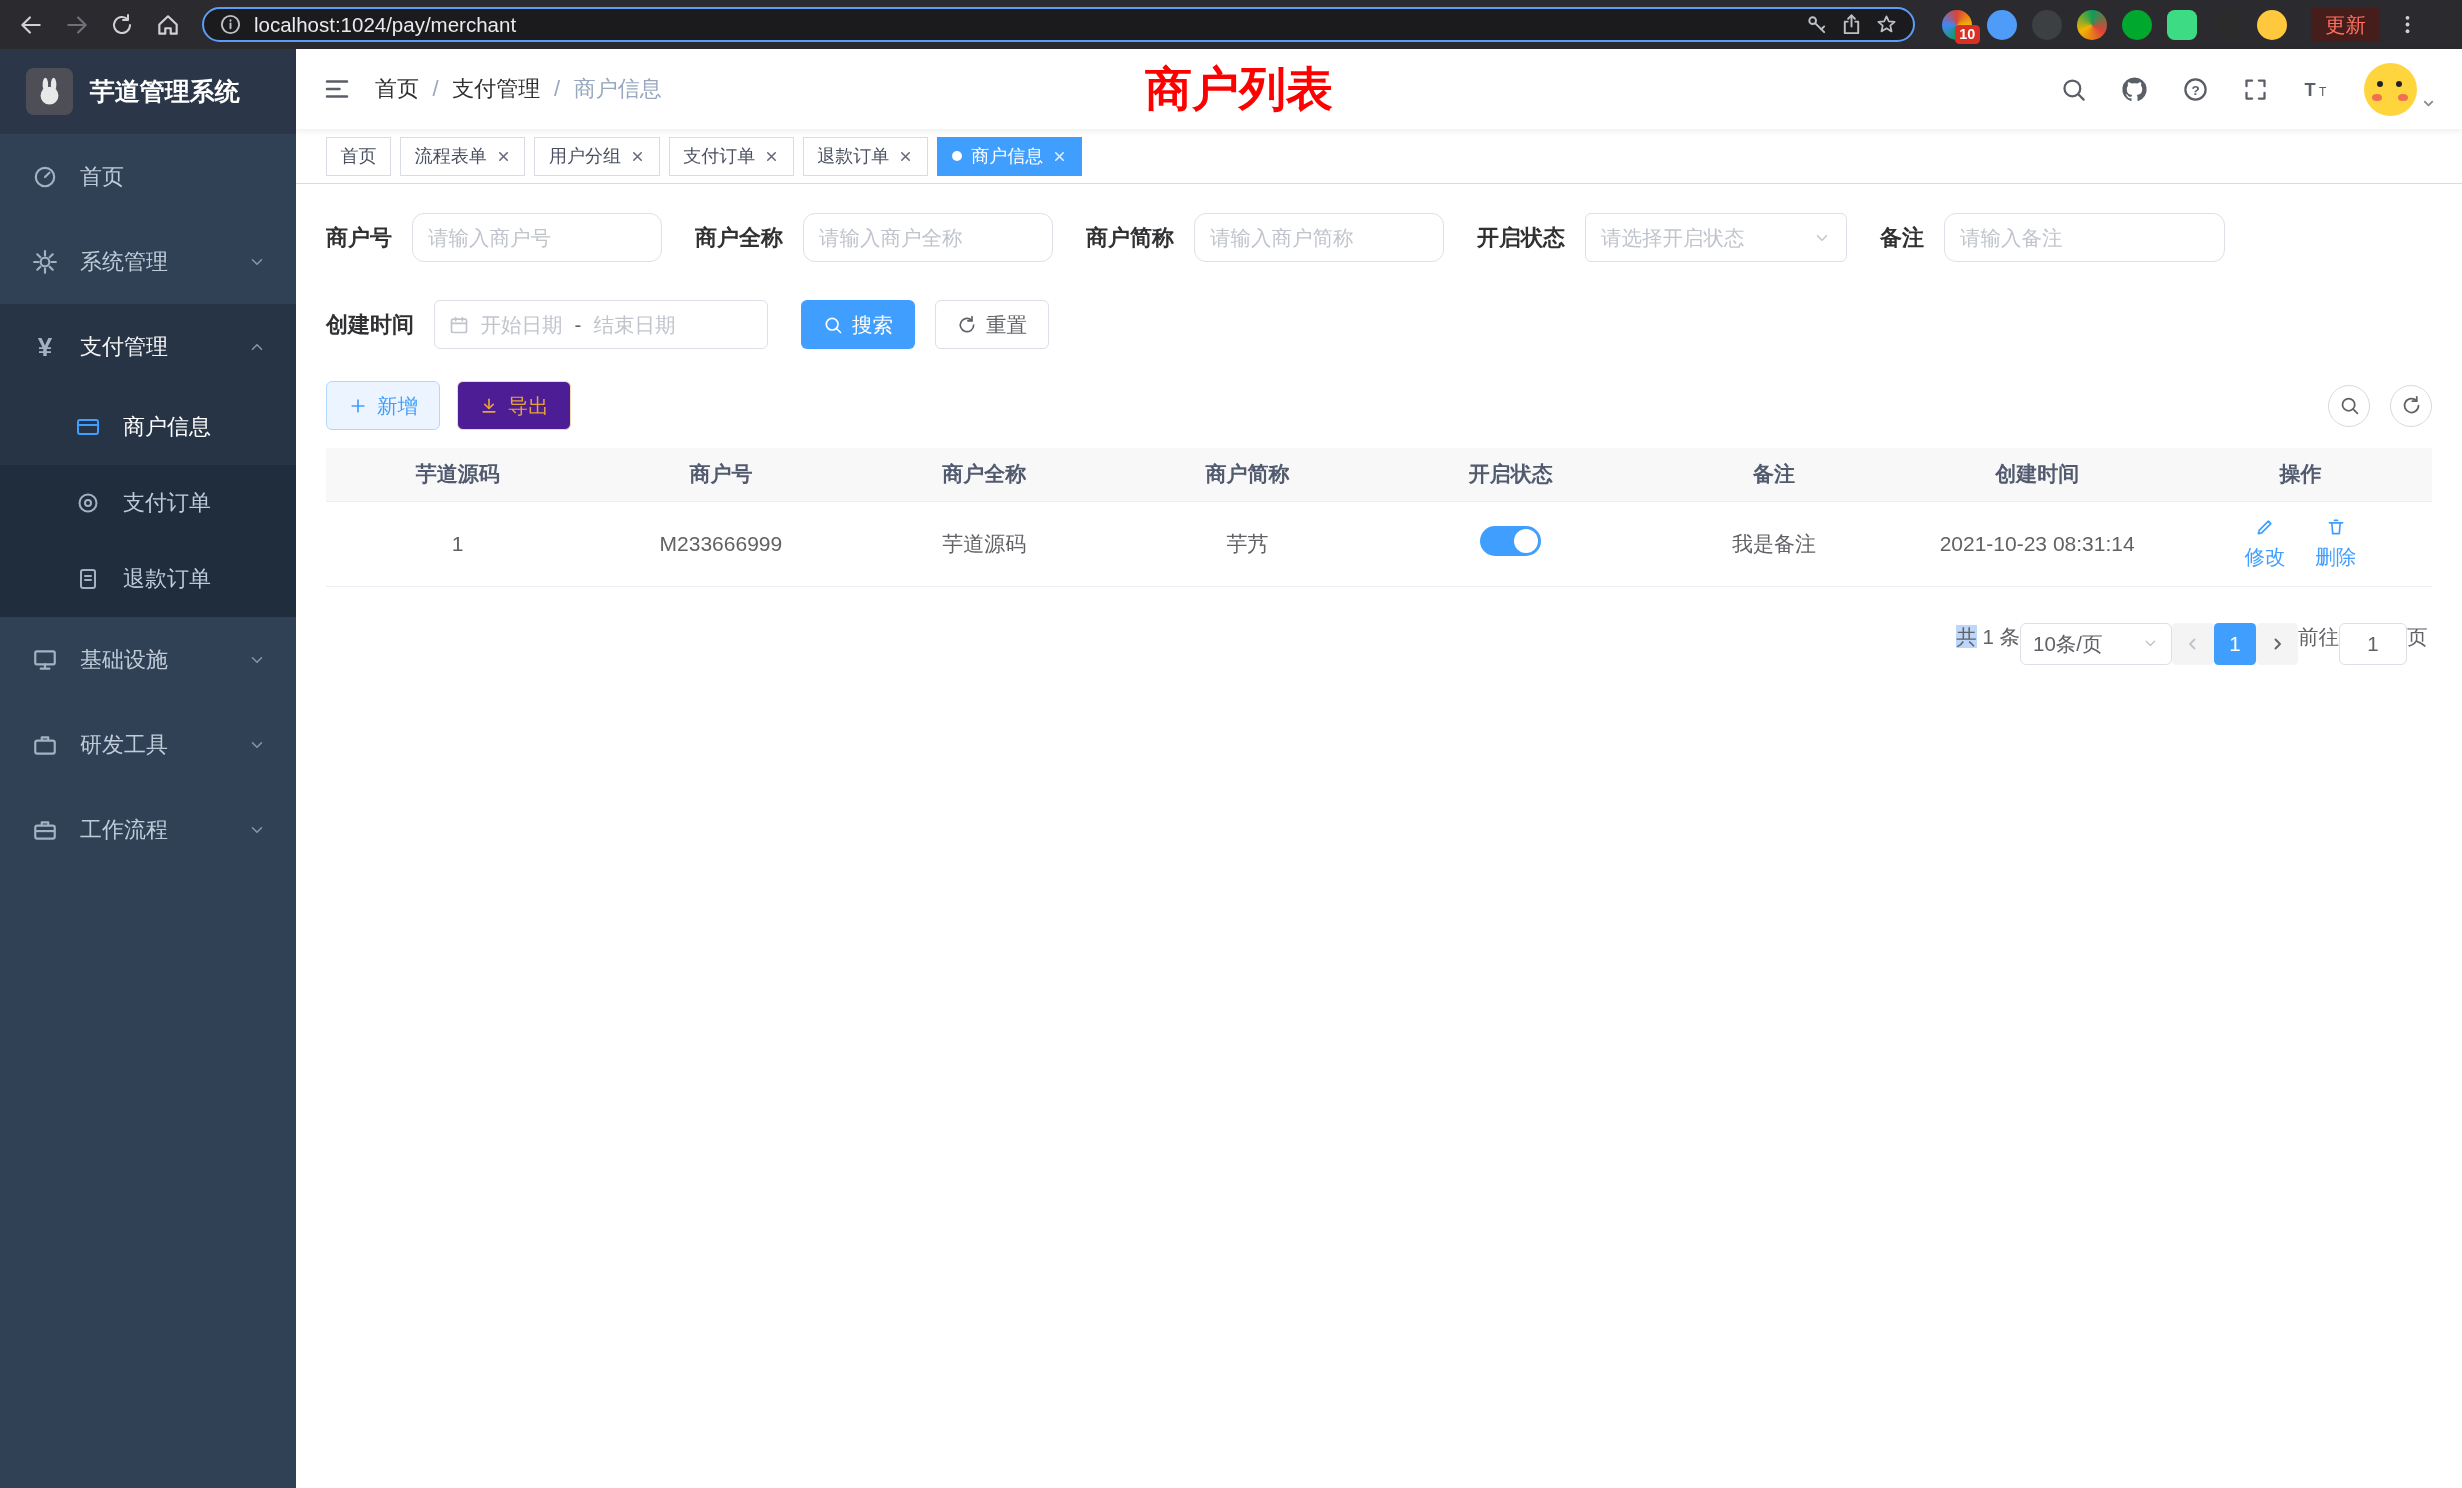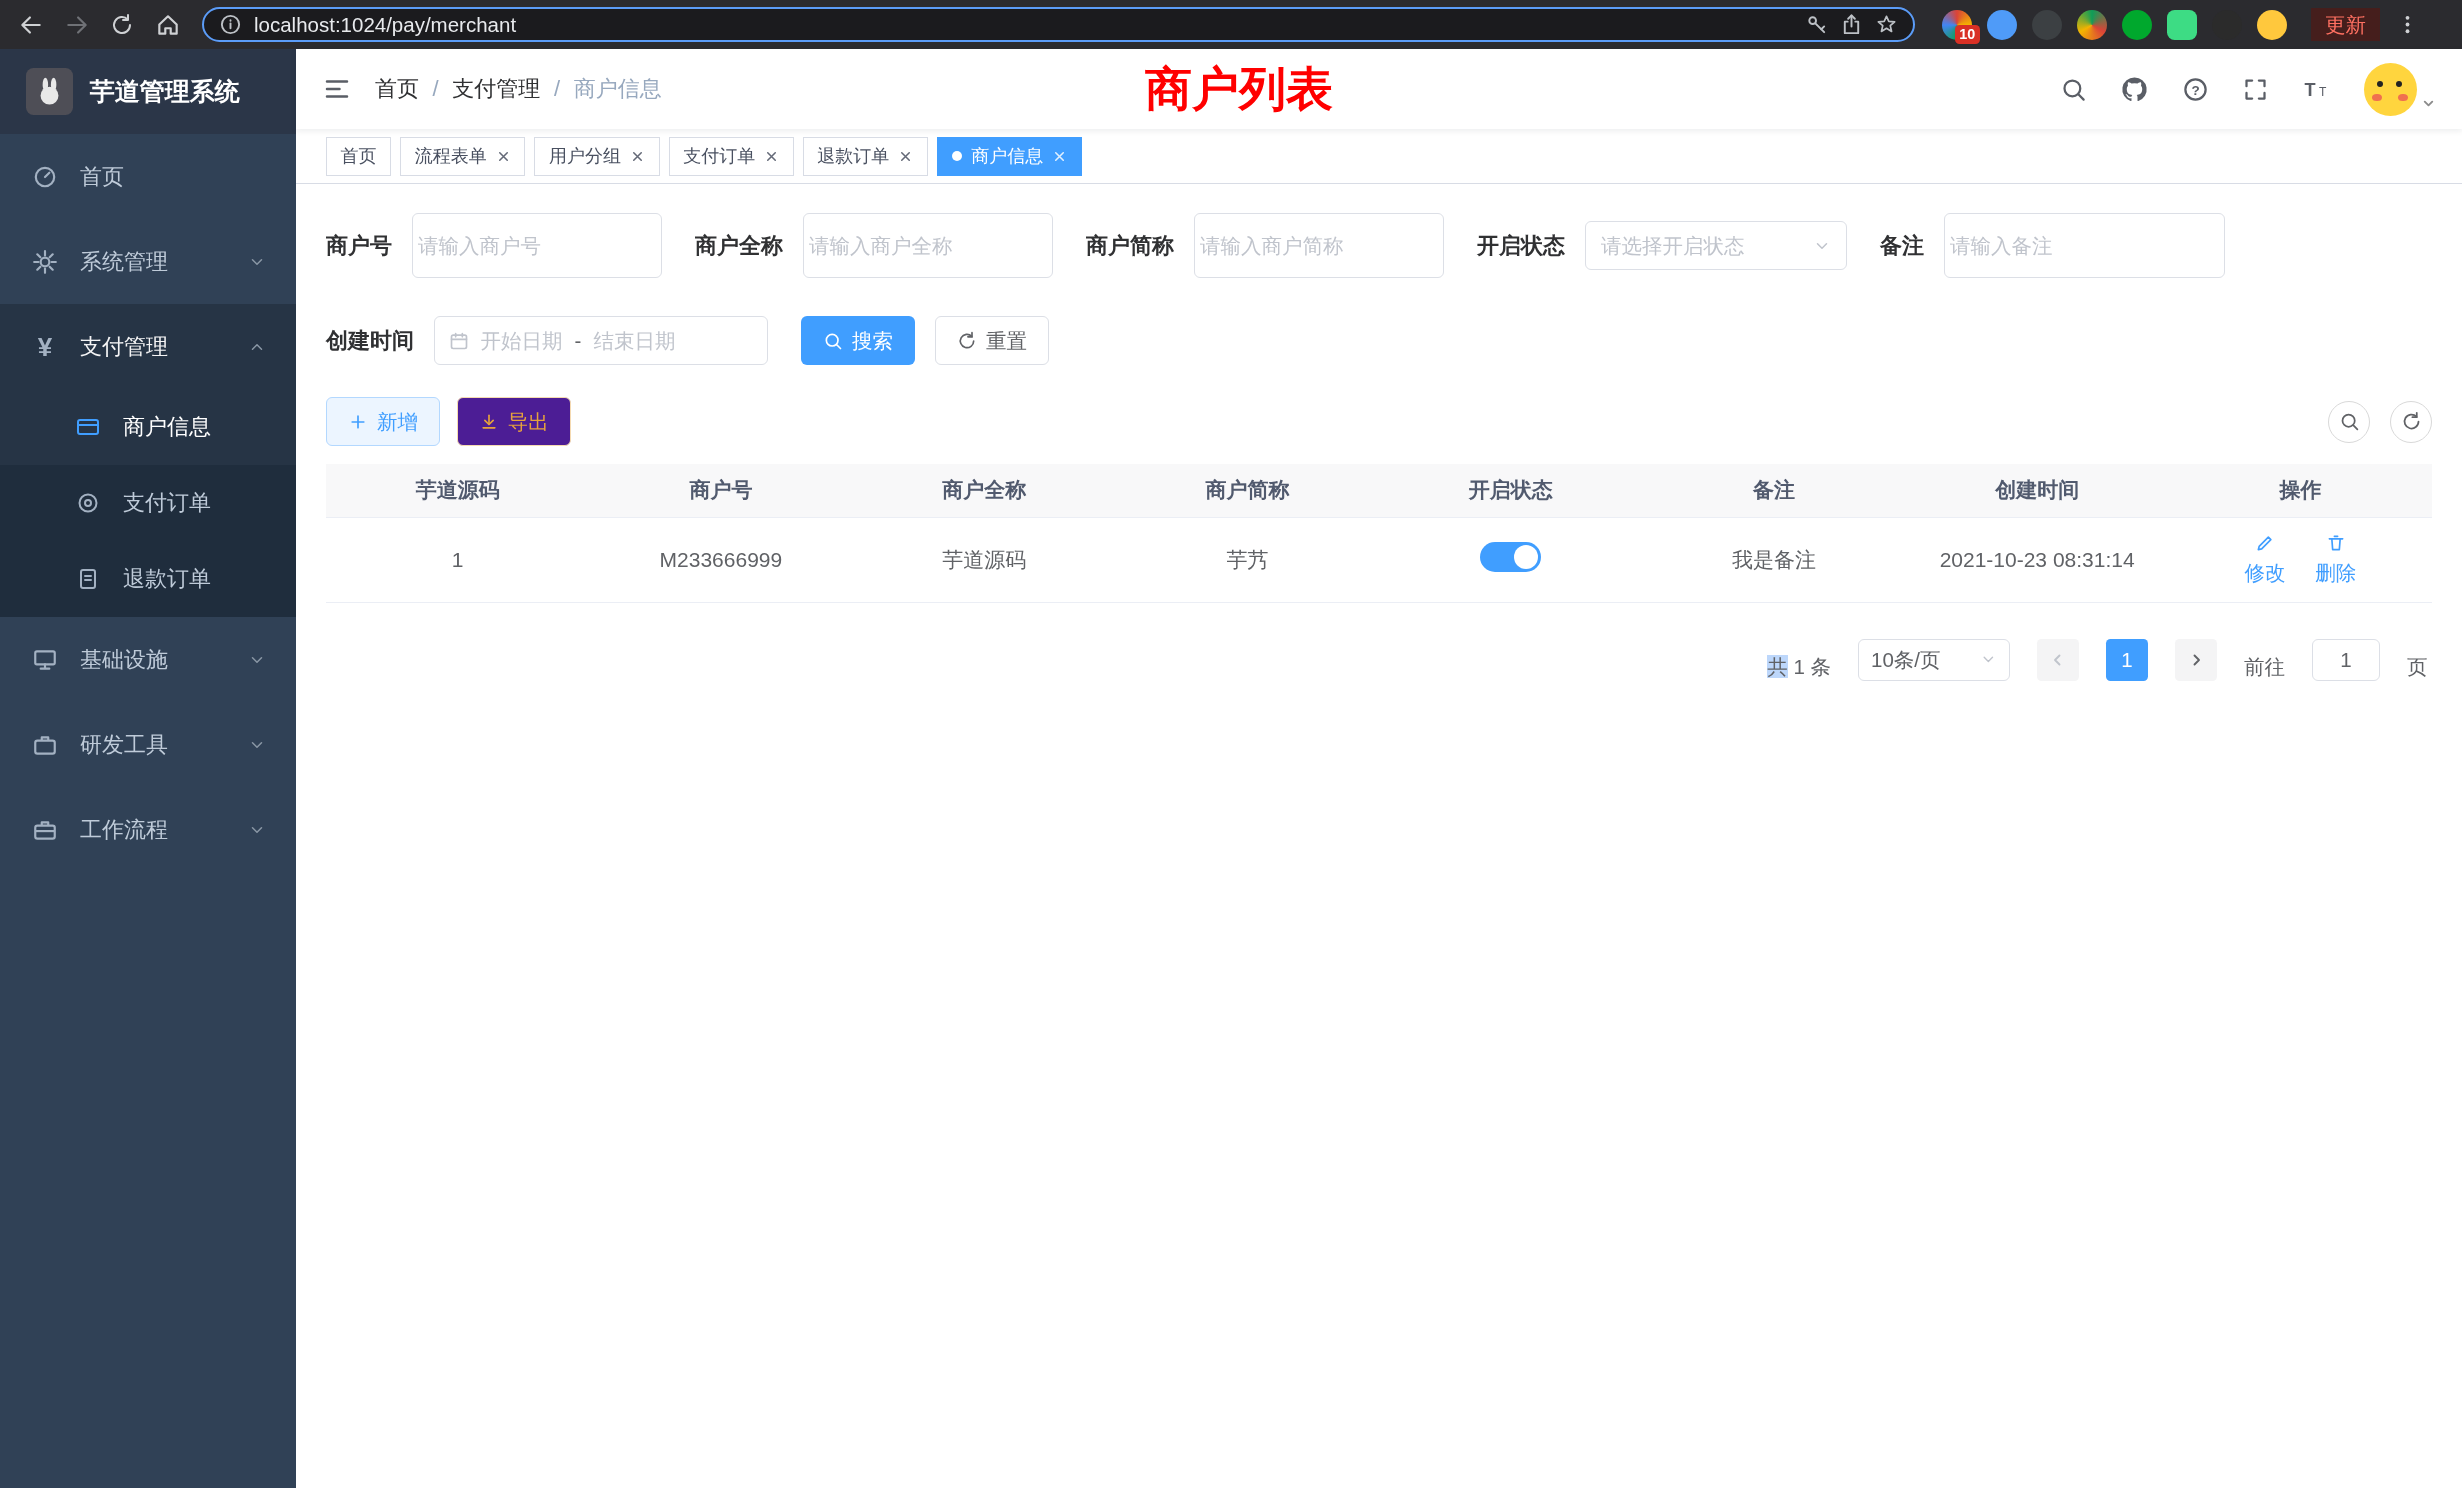--- a/index.html
+++ b/index.html
@@ -69,22 +69,22 @@
     color:#495060;font-size:18px;cursor:pointer;white-space:nowrap;}
   .tab .dot{display:none;}
   .tab.active{background:var(--accent,#409eff);border-color:var(--accent,#409eff);color:#fff;}
   .tab.active .dot{display:inline-block;width:10.6px;height:10.6px;border-radius:50%;background:#fff;}
   .tab-close{display:flex;color:inherit;opacity:.85;}
   
   .content{flex:1;padding:29px 30px 0;background:#fff;}
   .frow{display:flex;align-items:center;margin-bottom:38px;flex-wrap:nowrap;}
   .f-item{display:flex;align-items:center;margin-right:33px;}
   .f-label{font-size:22px;font-weight:700;color:#303133;margin-right:20px;white-space:nowrap;}
-  .el-input{width:250px;height:65px;border:1.5px solid #dcdfe6;border-radius:6px;background:#fff;
-    font-size:20.5px;color:#606266;padding:0 5px;font-family:inherit;outline:none;}
+  .el-input{width:250px;height:49px;border:1.5px solid #dcdfe6;border-radius:12px;background:#fff;
+    font-size:20.5px;color:#606266;padding:0 15px;font-family:inherit;outline:none;}
   .el-input::placeholder{color:#c0c4cc;}
   .el-select{width:262px;height:49px;border:1.5px solid #dcdfe6;border-radius:6px;background:#fff;
     display:flex;align-items:center;justify-content:space-between;padding:0 15px;cursor:pointer;}
   .ph{color:#c0c4cc;font-size:20.5px;}
   .sel-chevron{color:#c0c4cc;display:flex;}
   .date-range{width:334px;height:49px;border:1.5px solid #dcdfe6;border-radius:6px;background:#fff;
     display:flex;align-items:center;gap:12px;padding:0 13.6px;cursor:pointer;}
   .date-sep{color:#606266;font-size:20.5px;}
   .btn{height:49px;border-radius:6px;font-size:20.5px;display:inline-flex;align-items:center;gap:9px;
     padding:0 21px;border:1.5px solid transparent;cursor:pointer;font-family:inherit;white-space:nowrap;}
@@ -97,21 +97,21 @@
   .circle-btn{width:42px;height:42px;border-radius:50%;border:1.5px solid #d9d9d9;background:#fff;color:#606266;
     display:flex;align-items:center;justify-content:center;cursor:pointer;}
   
   table.data{width:100%;border-collapse:collapse;table-layout:fixed;}
   table.data th{background:#f8f8f9;height:53px;font-size:21px;color:#515a6e;font-weight:700;border-bottom:1.5px solid #ebeef5;text-align:center;}
   table.data td{height:85px;font-size:21px;color:#606266;border-bottom:1.5px solid #ebeef5;text-align:center;vertical-align:middle;}
   .switch{display:inline-block;width:61px;height:30px;border-radius:15px;background:var(--accent,#409eff);position:relative;cursor:pointer;}
   .switch::after{content:"";position:absolute;right:3px;top:3px;width:24px;height:24px;border-radius:50%;background:#fff;}
   .op-link{display:inline-flex;align-items:center;gap:6px;color:var(--accent,#409eff);font-size:20.5px;cursor:pointer;margin:0 12px;flex-direction:column;}
   
-  .pagination{display:flex;align-items:flex-end;justify-content:flex-end;gap:27px;margin-top:36px;font-size:20.5px;color:#606266;padding-right:4.5px;}
+  .pagination{display:flex;align-items:flex-start;justify-content:flex-end;gap:0;margin-top:36px;font-size:20.5px;color:#606266;padding-right:4.5px;}
   .hl{background:#bdd7fb;}
   .pg-size{width:152px;height:42px;border:1.5px solid #dcdfe6;border-radius:6px;display:flex;align-items:center;
     justify-content:space-between;padding:0 12px;color:#606266;cursor:pointer;background:#fff;}
   .pg-btn{min-width:42px;height:42px;border:none;border-radius:4.5px;background:#f4f4f5;color:#606266;
     display:flex;align-items:center;justify-content:center;cursor:pointer;font-size:20.5px;font-family:inherit;}
   .pg-btn.disabled{color:#c0c4cc;}
   .pg-btn.pg-active{background:var(--accent,#409eff);color:#fff;}
   .pg-input{width:68px;height:42px;border:1.5px solid #dcdfe6;border-radius:6px;text-align:center;
     font-size:20.5px;color:#606266;font-family:inherit;outline:none;}
 </style>

